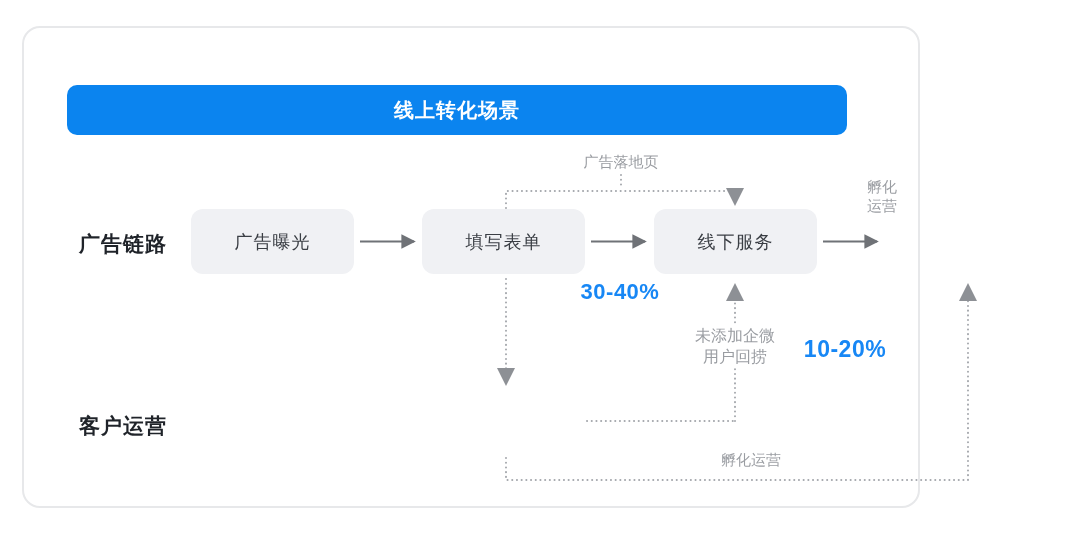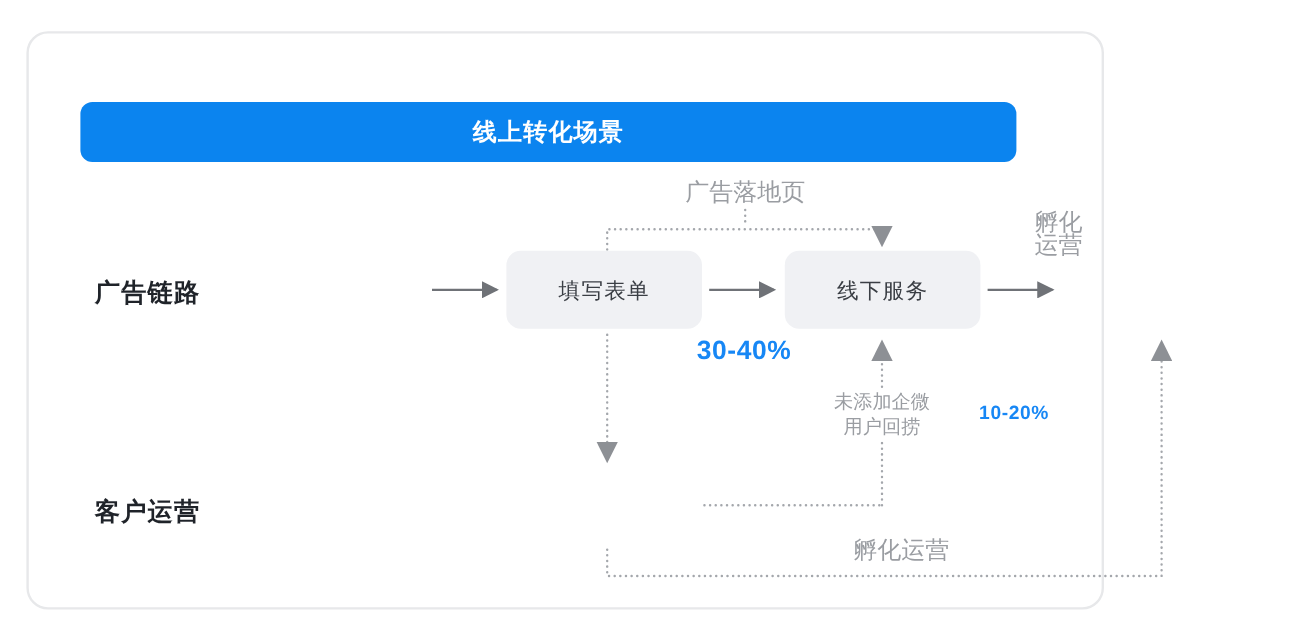--- a/index.html
+++ b/index.html
@@ -30,33 +30,33 @@
     display:flex;align-items:center;justify-content:center;
     font-size:18px;font-weight:500;color:#3a3e44;letter-spacing:1px;white-space:nowrap;
   }
   .n-ad{left:167px;top:181px;}
   .n-form{left:398px;top:181px;}
   .n-wecom{left:630px;top:181px;}
   .n-offline{left:862px;top:181px;}
   .n-phone{left:398px;top:363px;width:162px;}
   svg.wires{position:absolute;left:0;top:0;width:1080px;height:536px;pointer-events:none;}
   .edge-label{
-    position:absolute;color:#9a9da2;font-size:20px;line-height:19px;
+    position:absolute;color:#9a9da2;font-size:15px;line-height:19px;
     text-align:center;transform:translateX(-50%);white-space:nowrap;
   }
   .lbl-landing{left:597px;top:124px;}
   .lbl-incubation2{left:846px;top:149px;margin-left:12px;}
   .lbl-recall{left:711px;top:296px;font-size:16px;line-height:21px;background:#ffffff;padding:1px 4px;}
   .lbl-incubation-ops{left:727px;top:422px;}
   .metric{
     position:absolute;color:#1787f5;font-weight:bold;transform:translateX(-50%);
     white-space:nowrap;letter-spacing:0.5px;
   }
   .m-form{left:596px;top:251px;font-size:22px;}
-  .m-recall{left:821px;top:308px;font-size:16px;}
+  .m-recall{left:821px;top:308px;font-size:23px;}
 </style>
 </head>
 <body>
 
 <div class="canvas">
 
   <svg class="wires" viewBox="0 0 1080 536" aria-hidden="true">
     <defs>
       <marker id="ah-solid" markerWidth="9" markerHeight="8" refX="7" refY="4" orient="auto">
         <path d="M0,0 L8,4 L0,8 Z" fill="#6f7277"></path>
@@ -87,20 +87,21 @@
     </g>
   </svg>
 
   <div class="scene-bar bar-online">
     <span>线上转化场景</span>
   </div>
 
   <div class="row-label r1">广告链路</div>
   <div class="row-label r2">客户运营</div>
 
+  <div class="node n-ad">广告曝光</div>
   <div class="node n-form">填写表单</div>
   <div class="node n-wecom">线下服务</div>
 
   <div class="edge-label lbl-landing">广告落地页</div>
 
   <div class="edge-label lbl-incubation2">
     <span>孵化</span><br>
     <span>运营</span>
   </div>
 

